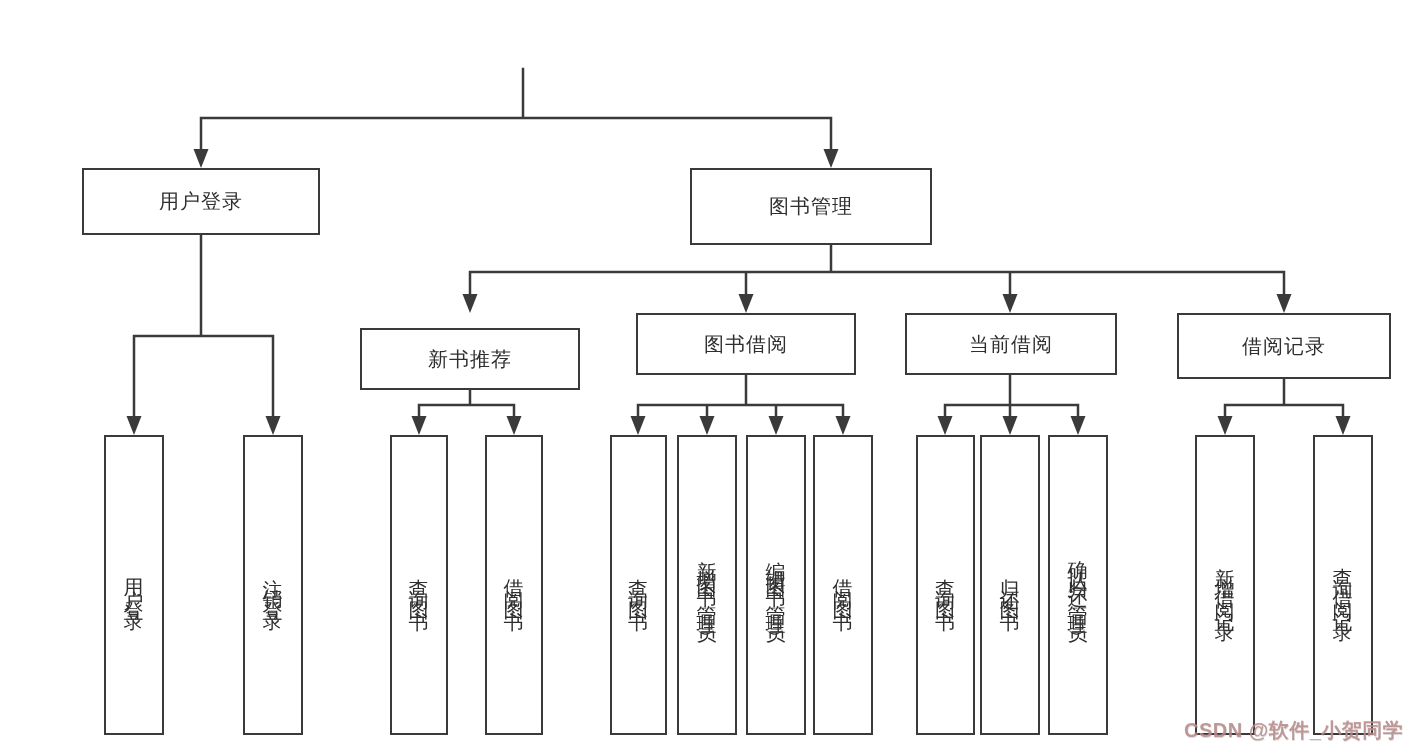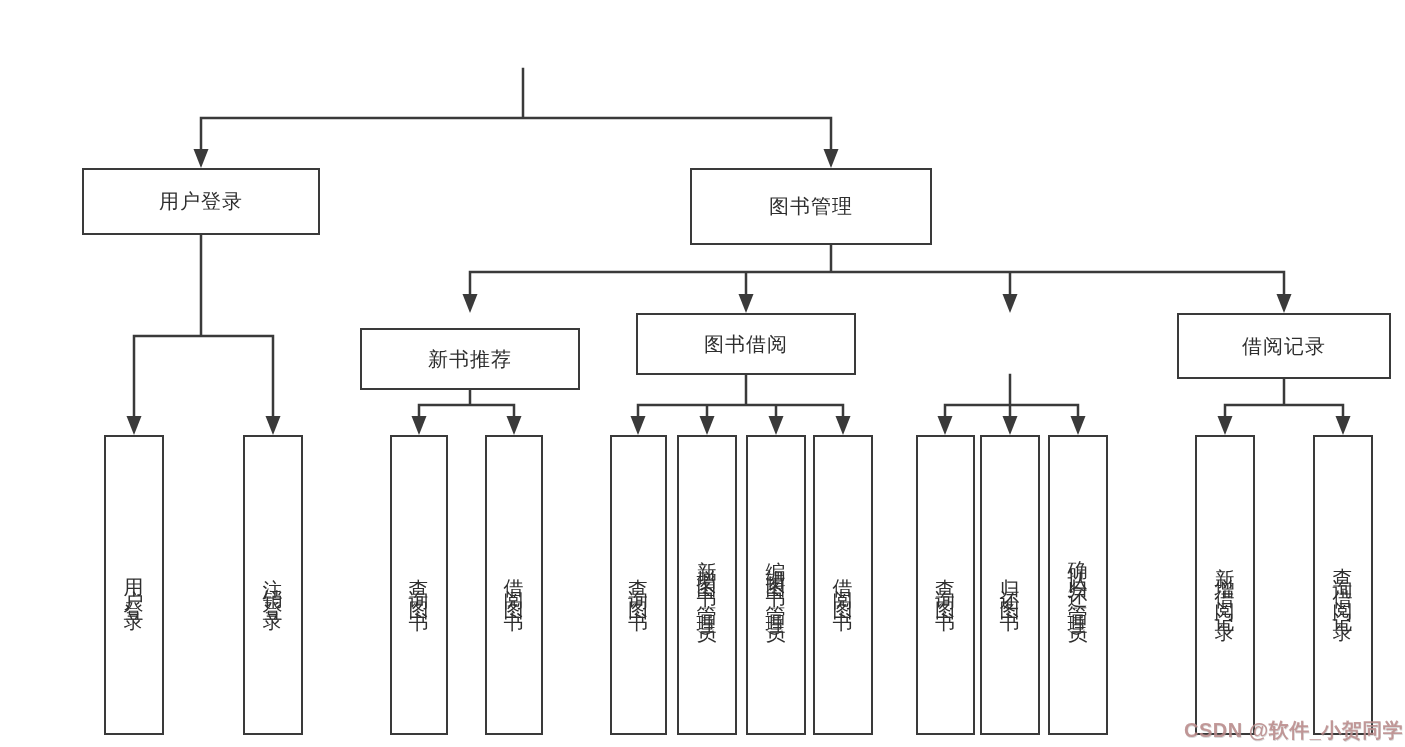--- a/index.html
+++ b/index.html
@@ -91,20 +91,21 @@
       <polygon points="1343,435 1335.5,416 1350.5,416"></polygon>
     </g>
   </svg>
 
 
   <div class="box hbox" style="left:82px; top:168px; width:238px; height:67px;">用户登录</div>
   <div class="box hbox" style="left:690px; top:168px; width:242px; height:77px;">图书管理</div>
 
   <div class="box hbox" style="left:360px; top:313px; width:220px; height:62px;margin-top:15px;">新书推荐</div>
   <div class="box hbox" style="left:636px; top:313px; width:220px; height:62px;">图书借阅</div>
+  <div class="box hbox" style="left:905px; top:313px; width:212px; height:62px;">当前借阅</div>
   <div class="box hbox" style="left:1177px; top:313px; width:214px; height:66px;">借阅记录</div>
 
   <div class="box vbox" style="left:104px; width:60px;">用户登录</div>
   <div class="box vbox" style="left:243px; width:60px;">注销登录</div>
 
   <div class="box vbox" style="left:390px; width:58px;">查询图书</div>
   <div class="box vbox" style="left:485px; width:58px;">借阅图书</div>
 
   <div class="box vbox" style="left:610px; width:57px;">查询图书</div>
   <div class="box vbox tight" style="left:677px; width:60px;">新增图书（管理员）</div>

